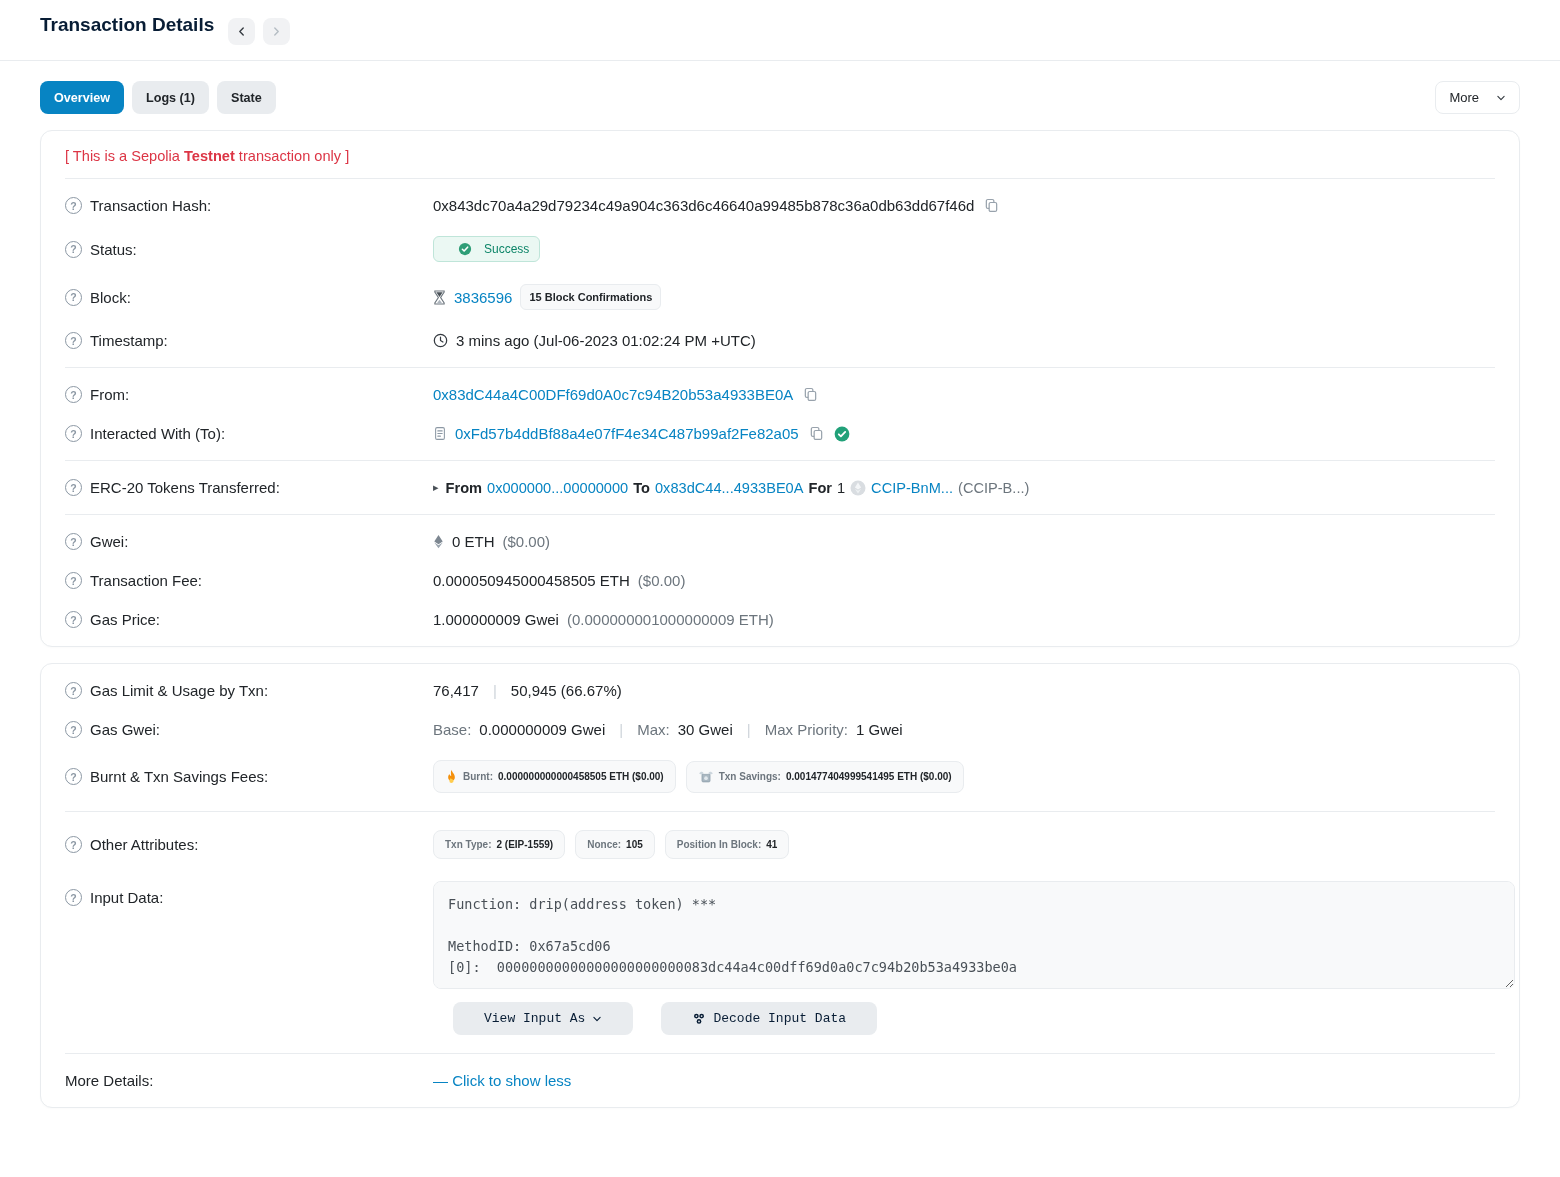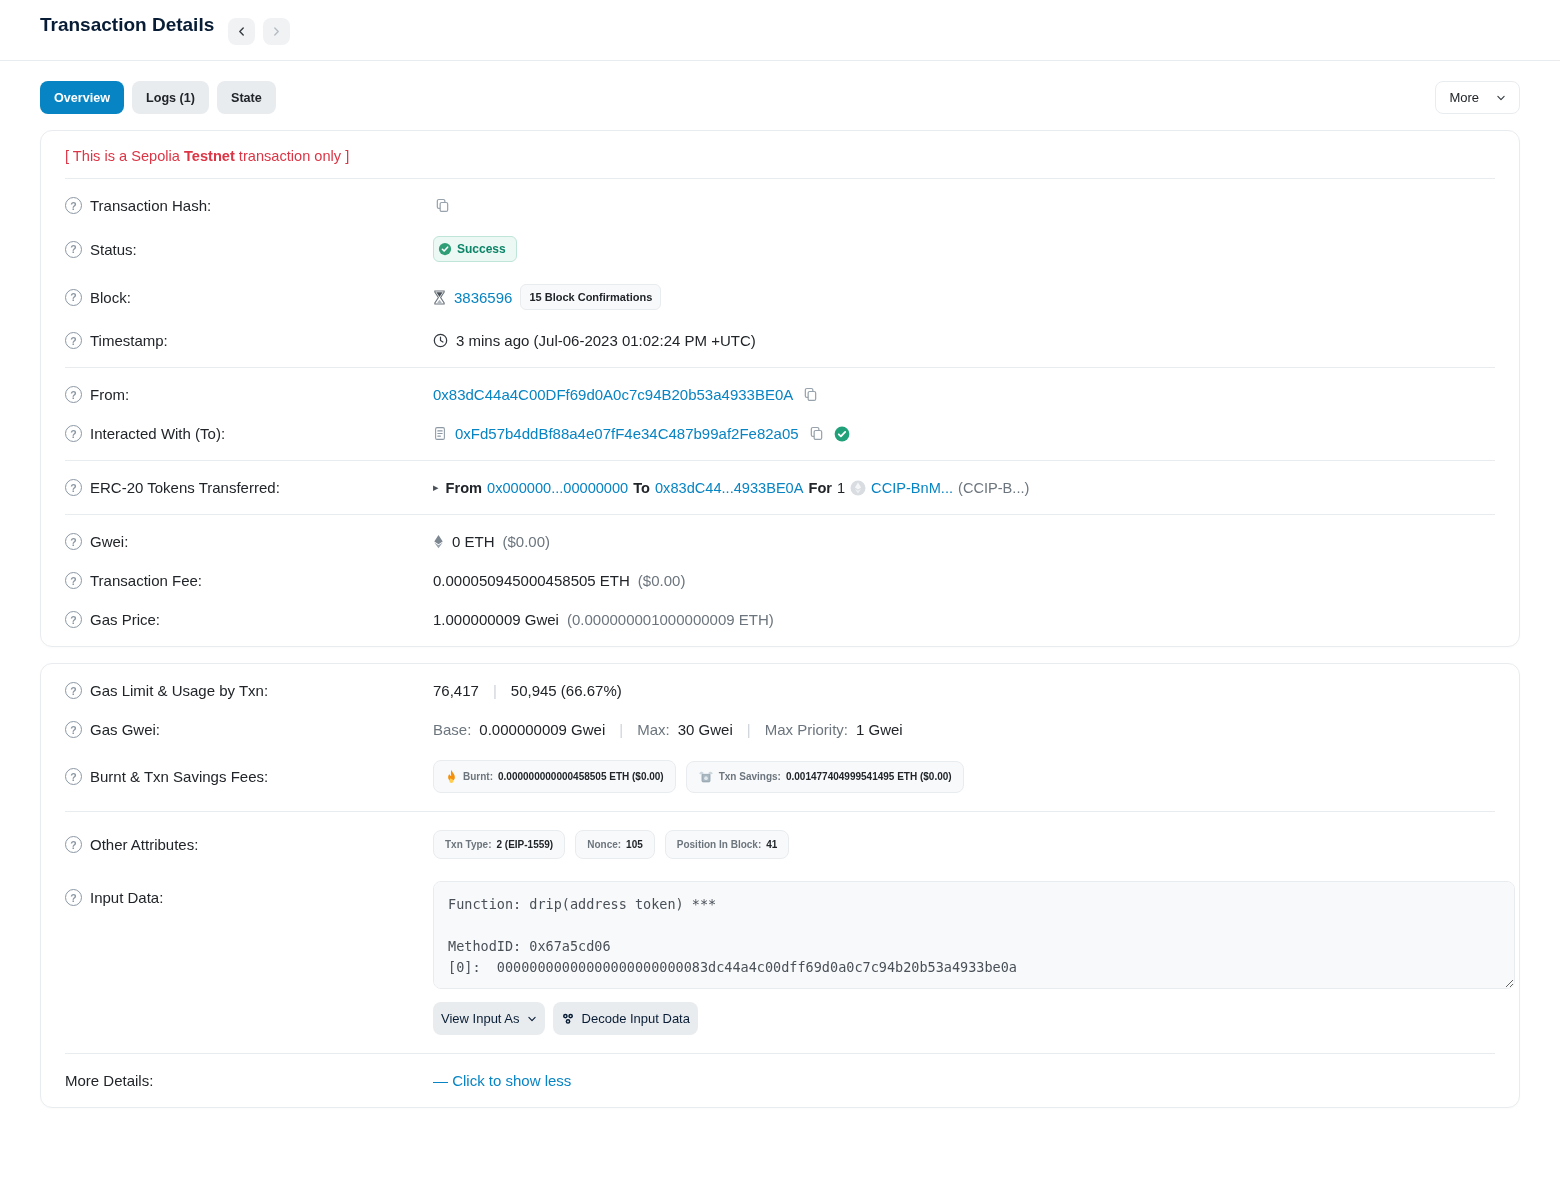--- a/index.html
+++ b/index.html
@@ -56,23 +56,23 @@
     color:#8c98a4; font-size:10.5px; font-weight:700; line-height:14px;
     display:inline-flex; align-items:center; justify-content:center; flex:0 0 auto; cursor:default;
   }
   .muted { color:#6c757d; }
   .sep { color:#ced4da; padding:0 6px; }
   a.link { color:#0784c3; text-decoration:none; cursor:pointer; }
   .icon-btn { background:none; border:none; padding:0 2px; cursor:pointer; display:inline-flex; align-items:center; }
 
   
   .badge-success {
-    display:inline-flex; align-items:center; gap:5px;
+    display:inline-flex; align-items:center; gap:12px;
     background:#ebf8f3; border:1px solid #bfe5d9; color:#0d8568;
-    border-radius:6px; padding:5px 10px 5px 4px; font-size:12px; font-weight:700;
+    border-radius:6px; padding:5px 10px 5px 24px; font-size:12px; font-weight:400;
   }
   .badge-gray {
     background:#f8f9fa; border:1px solid #e9ecef; color:#212529;
     border-radius:6px; padding:6px 8px; font-size:11px; font-weight:700;
   }
   .attr-badge, .fee-badge {
     display:inline-flex; align-items:center; gap:5px;
     background:#f8f9fa; border:1px solid #e9ecef; border-radius:8px;
     padding:8px 11px; font-size:10px;
   }
@@ -84,22 +84,22 @@
   .input-area {
     width:1082px; height:108px; resize:vertical;
     background:#f8f9fa; border:1px solid #e9ecef; border-radius:8px;
     padding:12px 14px; color:#495057;
     font-family:"DejaVu Sans Mono", "Liberation Mono", monospace;
     font-size:13.5px; line-height:1.55; outline:none;
   }
   .input-buttons { display:flex; gap:8px; margin-top:10px; }
   .btn-soft {
     display:inline-flex; align-items:center; gap:7px;
-    background:#e9ecef; border:none; border-radius:8px; padding:9px 8px;
-    font-family:Liberation Sans, sans-serif; font-size:13px; font-weight:500; color:#081d35; cursor:pointer;
+    background:#e9ecef; border:none; border-radius:8px; padding:9px 31px;
+    font-family:Liberation Mono, monospace; font-size:13px; font-weight:500; color:#081d35; cursor:pointer;margin-left:20px;
   }
 
   .bold { font-weight:700; }
   .erc20-line { display:inline-flex; align-items:center; gap:5px; flex-wrap:wrap; font-size:14.6px; }
   .tri { color:#495057; font-size:11px; margin-right:2px; cursor:pointer; }
   svg { display:block; }
 </style>
 </head>
 <body>
 
@@ -146,20 +146,21 @@
       <p class="testnet-warning"><span>[ This is a Sepolia </span><b>Testnet</b><span> transaction only ]</span></p>
     </div>
 
     <div class="group">
       <div class="row">
         <div class="row-label">
           <span class="help-icon">?</span>
           <span>Transaction Hash:</span>
         </div>
         <div class="row-value">
+          <span>0x843dc70a4a29d79234c49a904c363d6c46640a99485b878c36a0db63dd67f46d</span>
           <button class="icon-btn">
             <span>
               <svg width="15" height="15" viewBox="0 0 16 16">
                   <rect x="5.5" y="4.8" width="8" height="9.5" rx="1.6" fill="none" stroke="#98a2ac" stroke-width="1.3"></rect>
                   <path d="M10.5 4.8V3.2A1.6 1.6 0 0 0 8.9 1.6H4.1A1.6 1.6 0 0 0 2.5 3.2v6.3a1.6 1.6 0 0 0 1.6 1.6h1.4" fill="none" stroke="#98a2ac" stroke-width="1.3"></path>
                 </svg>
             </span>
           </button>
         </div>
       </div>

